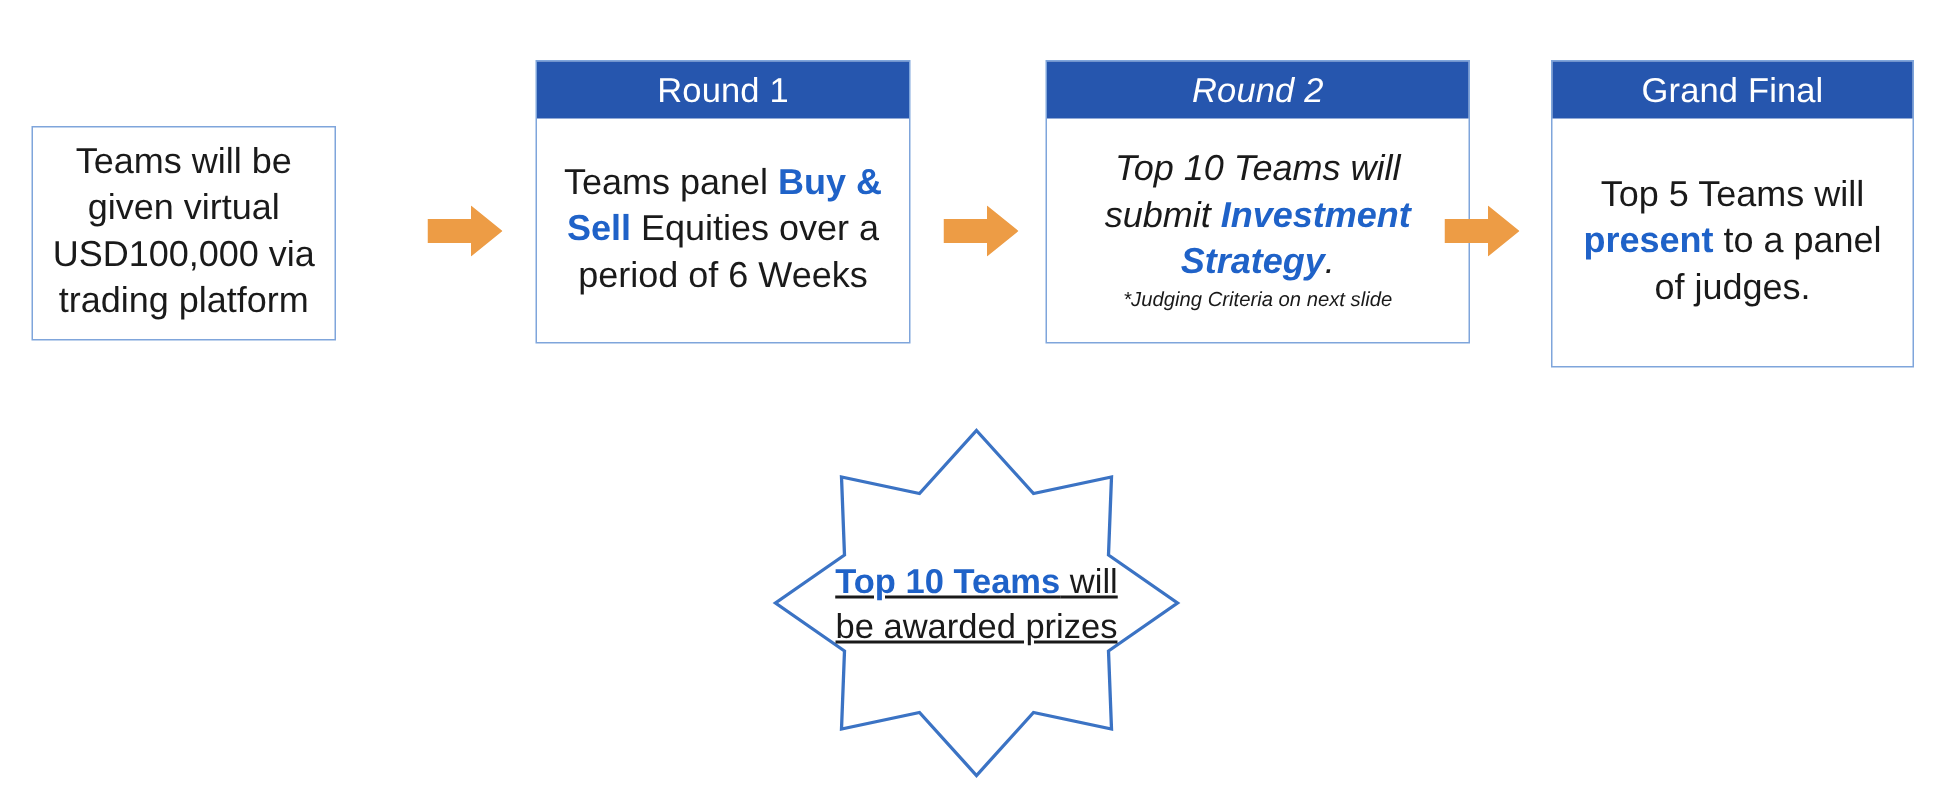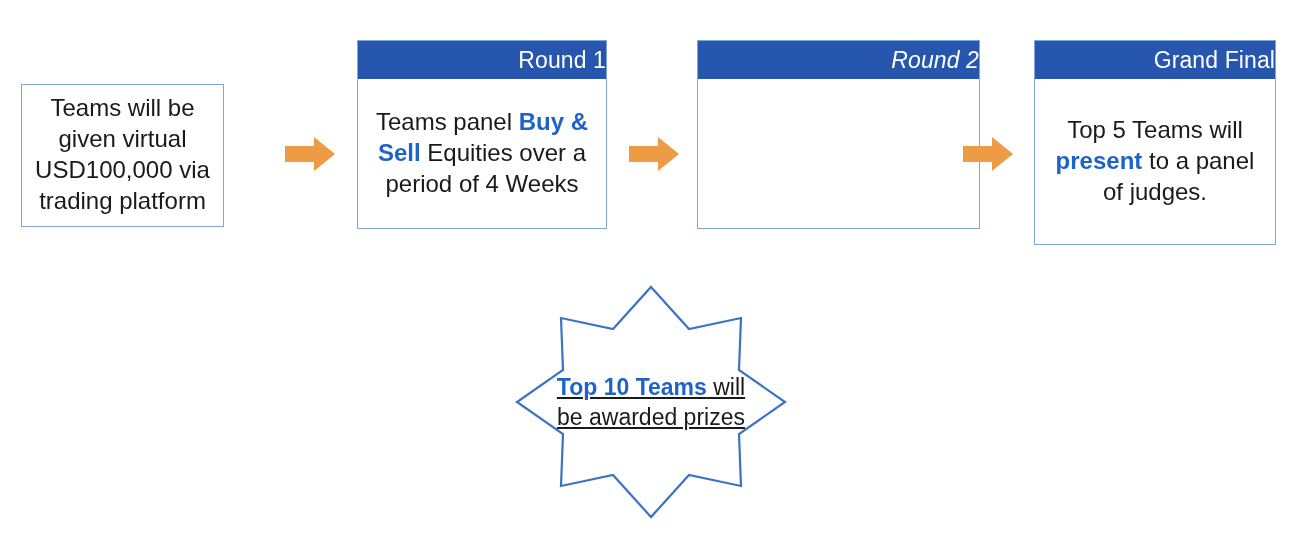--- a/index.html
+++ b/index.html
@@ -24,21 +24,21 @@
     border: 1px solid #7FA5DB;
     display: flex;
     flex-direction: column;
   }
   .box-header {
     background: #2656AE;
     color: #ffffff;
     font-size: 23px;
     line-height: 38px;
     height: 38px;
-    text-align: right;
+    text-align: center;
     letter-spacing: .1px;
     flex: 0 0 auto;
   }
   .box-body {
     flex: 1 1 auto;
     display: flex;
     flex-direction: column;
     align-items: center;
     justify-content: center;
     text-align: center;
@@ -123,32 +123,36 @@
 
 <div class="arrow" id="arrow-1">
   <svg viewBox="0 0 50 34" xmlns="http://www.w3.org/2000/svg">
     <polygon points="0,9 29,9 29,0 50,17 29,34 29,25 0,25" fill="#ED9C45"></polygon>
   </svg>
 </div>
 
 <div class="box" id="box-round1">
   <div class="box-header">Round 1</div>
   <div class="box-body">
-    <div class="box-text"><span>Teams panel </span><span class="hl">Buy &amp; Sell</span><span> Equities over a period of 4 Weeks</span></div>
+    <div class="box-text"><span>Teams panel </span><span class="hl">Buy &amp; Sell</span><span> Equities over a period of 6 Weeks</span></div>
   </div>
 </div>
 
 <div class="arrow" id="arrow-2">
   <svg viewBox="0 0 50 34" xmlns="http://www.w3.org/2000/svg">
     <polygon points="0,9 29,9 29,0 50,17 29,34 29,25 0,25" fill="#ED9C45"></polygon>
   </svg>
 </div>
 
 <div class="box" id="box-round2">
   <div class="box-header">Round 2</div>
+  <div class="box-body">
+    <div class="box-text"><span>Top 10 Teams will submit </span><span class="hl">Investment Strategy</span><span>.</span></div>
+    <div class="box-note">*Judging Criteria on next slide</div>
+  </div>
 </div>
 
 <div class="arrow" id="arrow-3">
   <svg viewBox="0 0 50 34" xmlns="http://www.w3.org/2000/svg">
     <polygon points="0,9 29,9 29,0 50,17 29,34 29,25 0,25" fill="#ED9C45"></polygon>
   </svg>
 </div>
 
 <div class="box" id="box-grandfinal">
   <div class="box-header">Grand Final</div>

